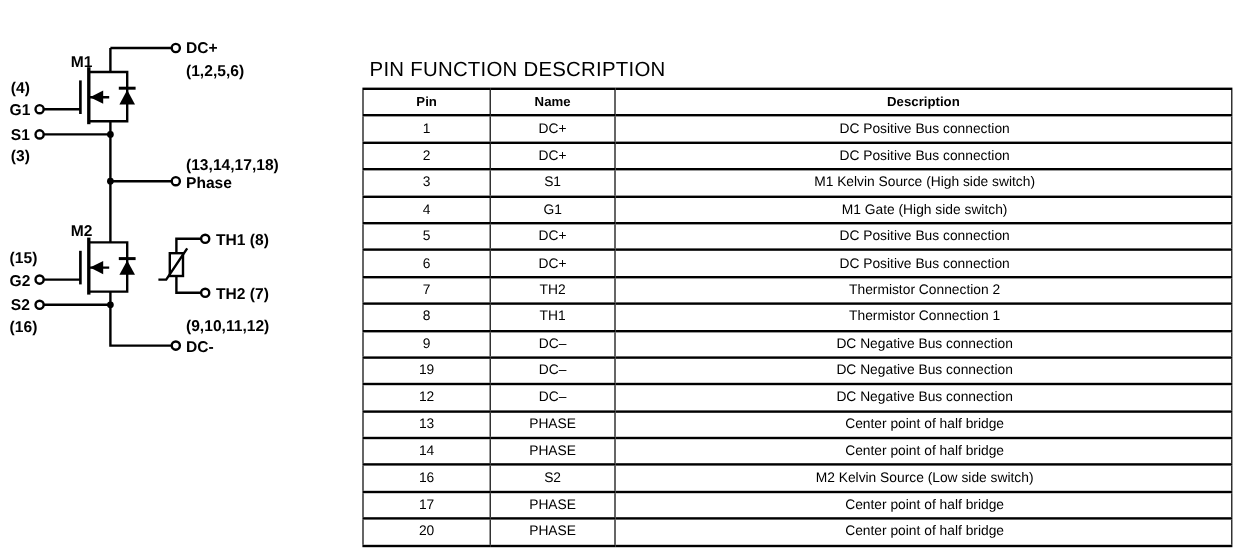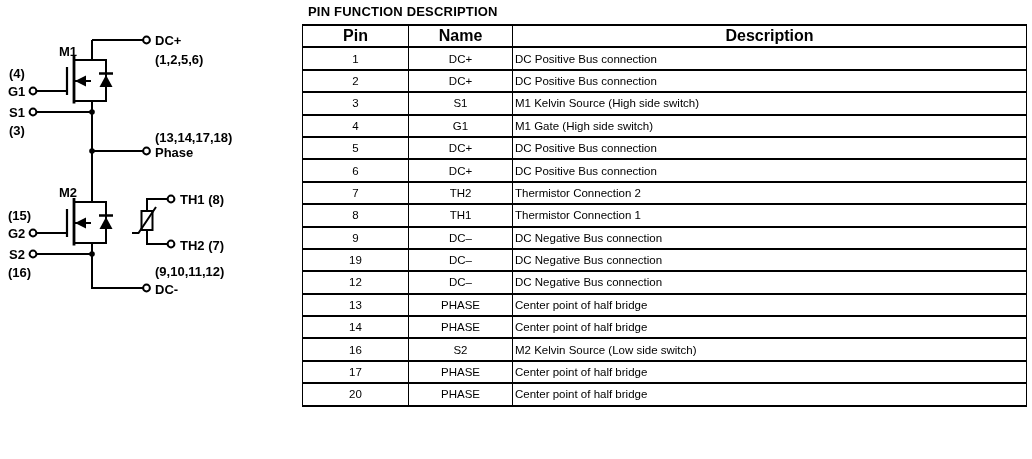--- a/index.html
+++ b/index.html
@@ -23,45 +23,46 @@
   .wire { stroke: #000000; stroke-width: 2; fill: none; }
   .bar-thick { stroke: #000000; stroke-width: 2.8; fill: none; }
   .bar-gate { stroke: #000000; stroke-width: 2.2; fill: none; }
   .solid { fill: #000000; stroke: none; }
   .terminal { fill: #ffffff; stroke: #000000; stroke-width: 2; }
   .junction { fill: #000000; stroke: none; }
   .box { fill: #ffffff; stroke: #000000; stroke-width: 2; }
   
   .table-panel { position: absolute; left: 302px; top: 3px; width: 724px; }
   .table-title {
-    font-weight: bold;
-    font-size: 13px;
+    font-weight: normal;
+    font-size: 17px;
     padding: 1px 0 5px 6px;
     letter-spacing: 0.2px;
+    margin-top: 44px;
   }
   .pin-table {
     border-collapse: collapse;
     table-layout: fixed;
     width: 724px;
   }
   .pin-table th, .pin-table td {
     border-top: 2px solid #000000;
     border-bottom: 2px solid #000000;
     border-left: 1.6px solid #000000;
     border-right: 1.6px solid #000000;
     height: 20.4px;
     padding: 0;
     font-size: 11.5px;
     text-align: center;
     vertical-align: middle;
     overflow: hidden;
     white-space: nowrap;
   }
-  .pin-table th { font-weight: bold; font-size: 16px; }
-  .pin-table td.desc { text-align: left; padding-left: 2px; }
+  .pin-table th { font-weight: bold; font-size: 11px; }
+  .pin-table td.desc { text-align: center; padding-left: 2px; }
 </style>
 </head>
 <body>
 
 <div class="page">
 
   <svg class="schematic" width="302" height="459" viewBox="0 0 302 459">
 
     <path class="wire" d="M 92 40 H 143 M 92 40 V 60"></path>
     <path class="wire" d="M 74 60 H 106 V 101 H 74 M 75 81 H 91"></path>

